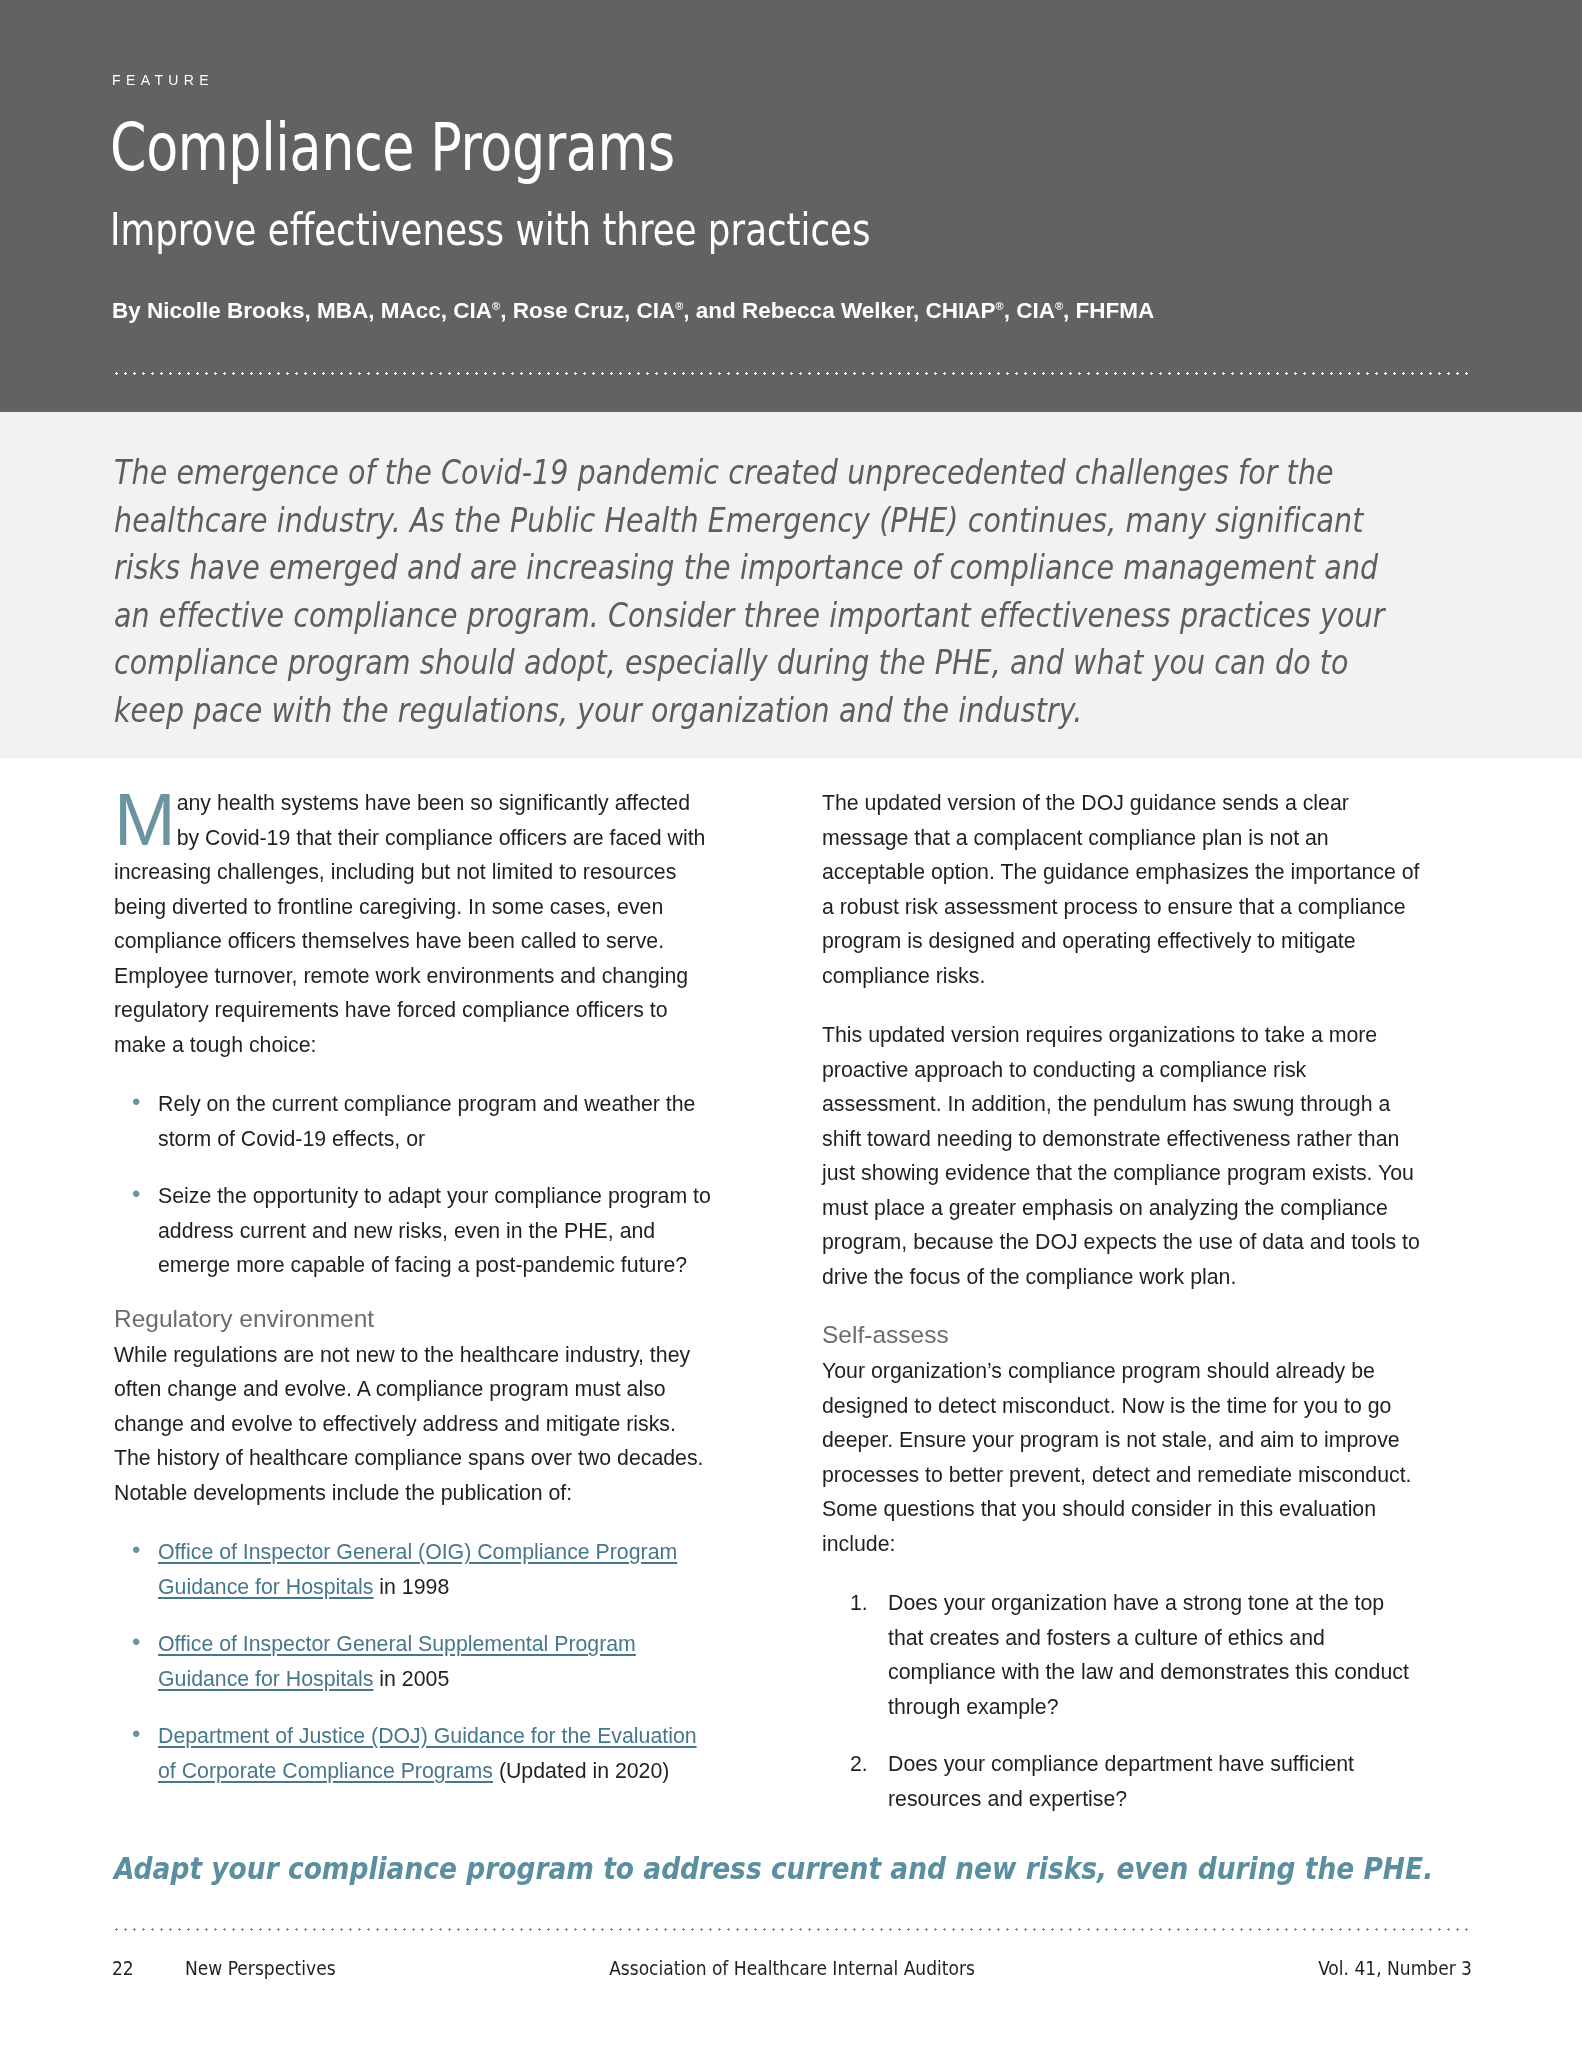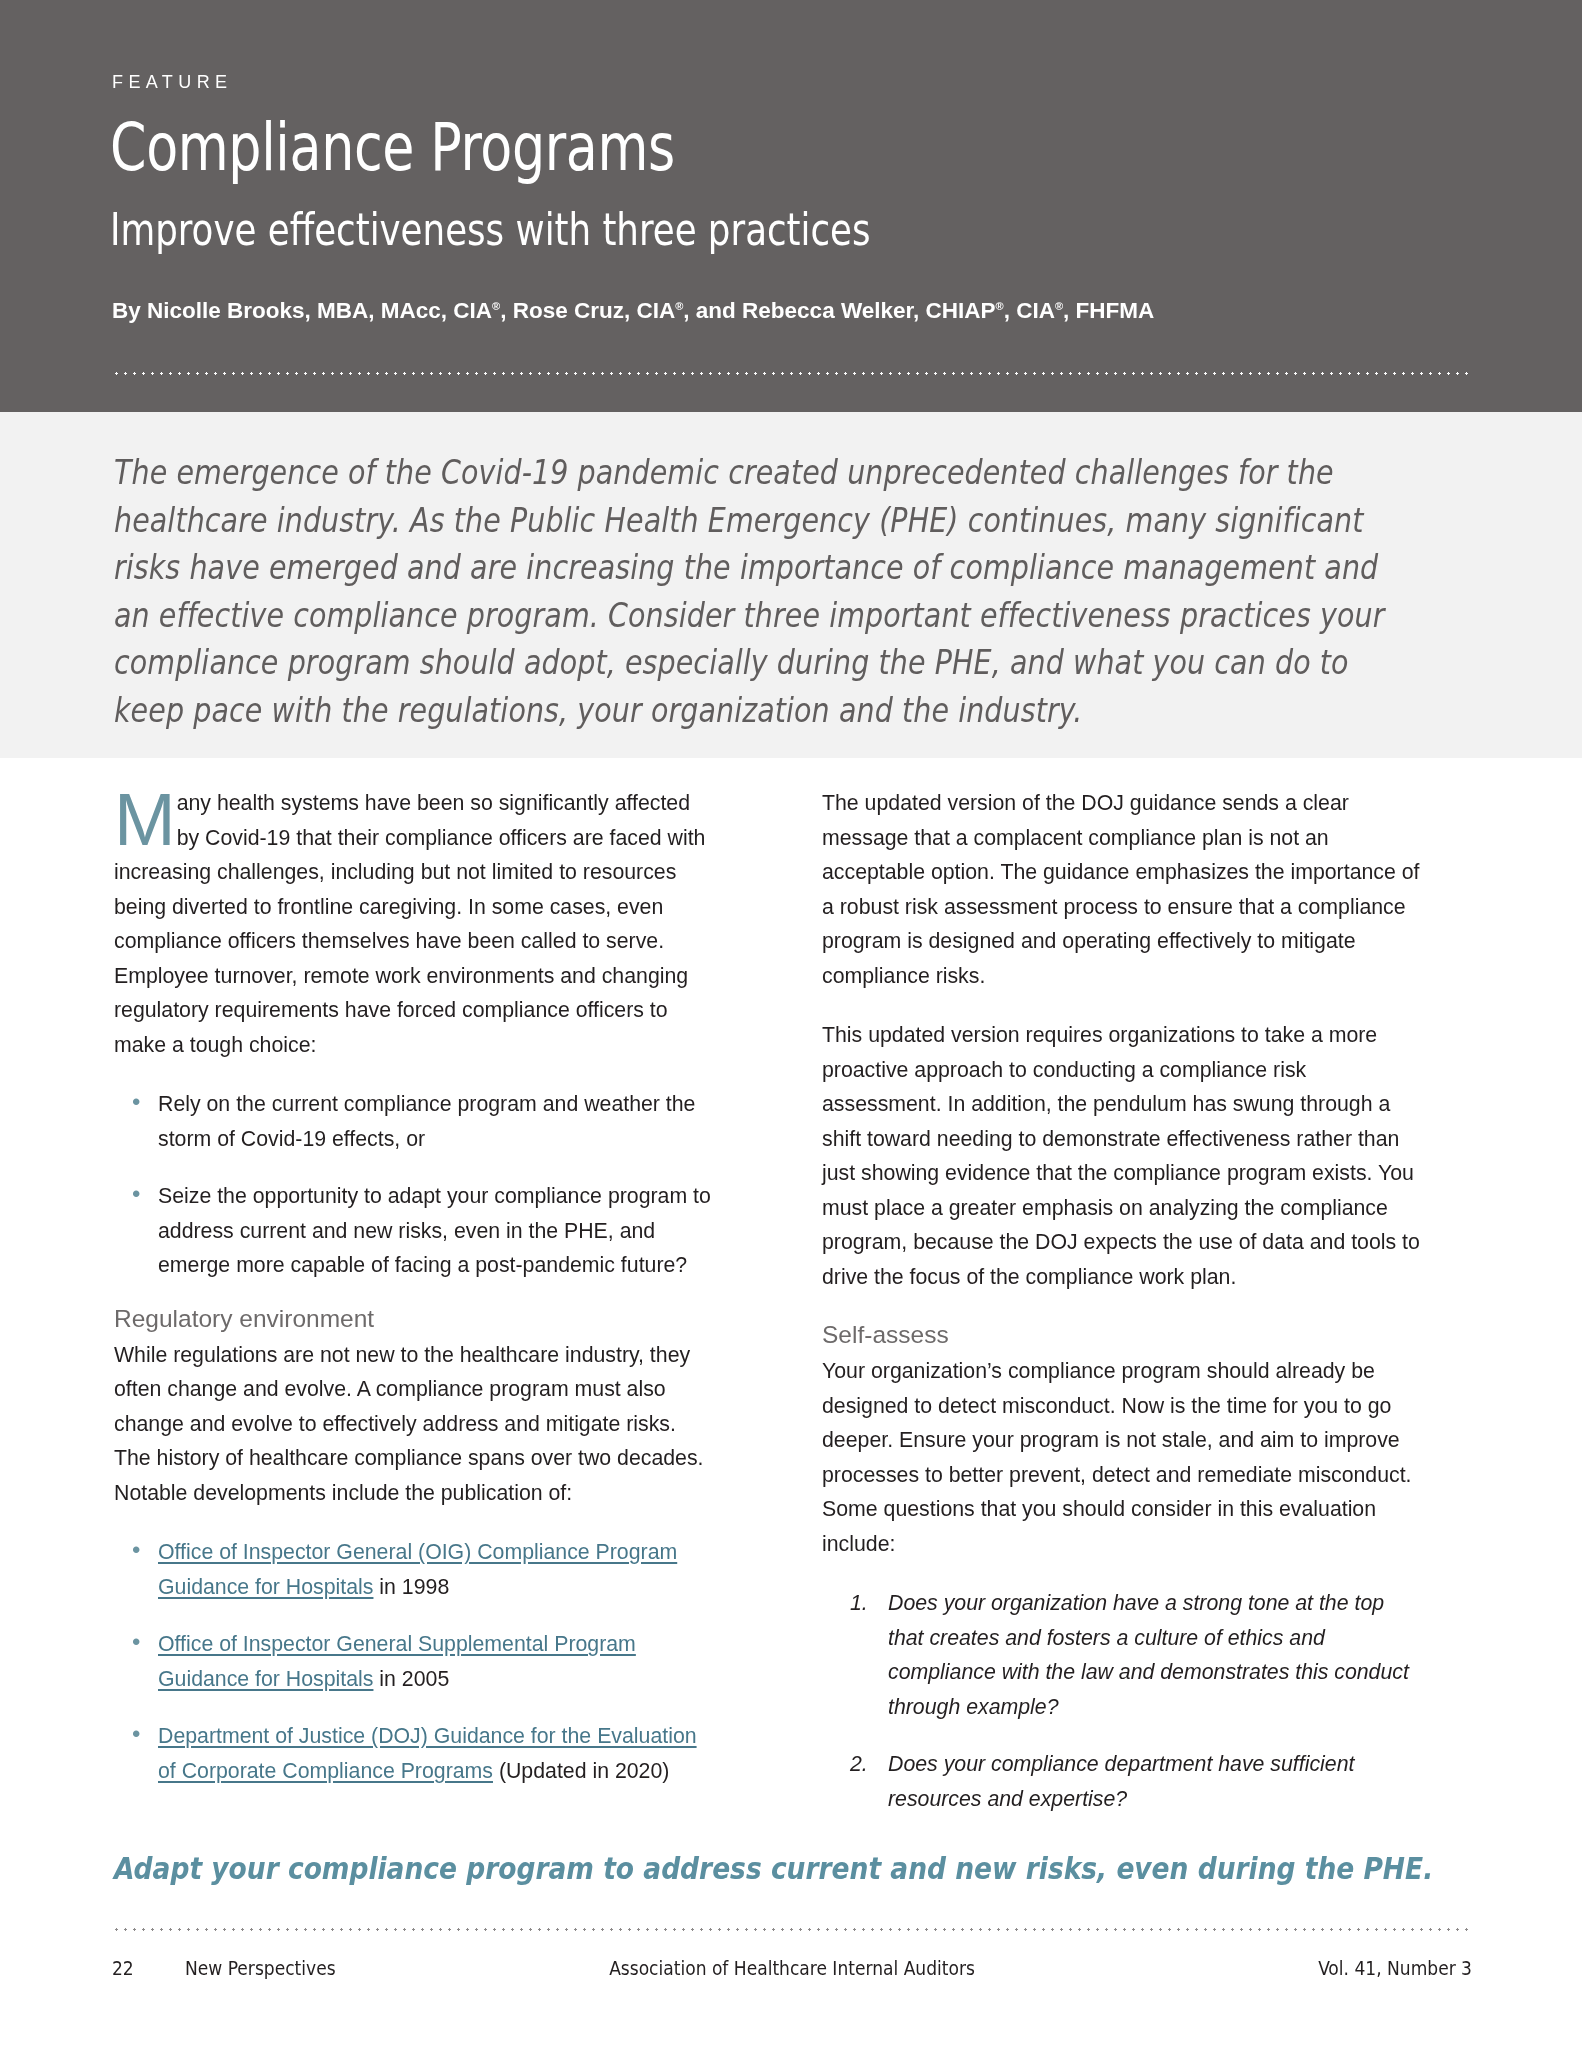--- a/index.html
+++ b/index.html
@@ -32,21 +32,21 @@
     background: #646161;
     box-sizing: border-box;
     padding: 0 112px;
   }
 
   .kicker {
     position: absolute;
     left: 112px;
     top: 72px;
     font-family: "Liberation Sans", sans-serif;
-    font-size: 18px;
+    font-size: 14px;
     letter-spacing: 5.4px;
     color: #ffffff;
     font-weight: 400;
   }
 
   .main-title {
     position: absolute;
     left: 110px;
     top: 112px;
     font-family: "DejaVu Sans Condensed", "Liberation Sans Narrow", "Liberation Sans", sans-serif;
@@ -190,21 +190,20 @@
     left: -26px;
     top: -2px;
     color: #6b94a1;
     font-size: 24px;
     line-height: 34.5px;
   }
 
   ol.numbers {
     padding-left: 66px;
     counter-reset: numitem;
-    font-style: italic;
   }
   ol.numbers li {
     position: relative;
     margin: 0 0 23px 0;
     counter-increment: numitem;
   }
   ol.numbers li:last-child { margin-bottom: 0; }
   ol.numbers li::before {
     content: counter(numitem) ".";
     position: absolute;

